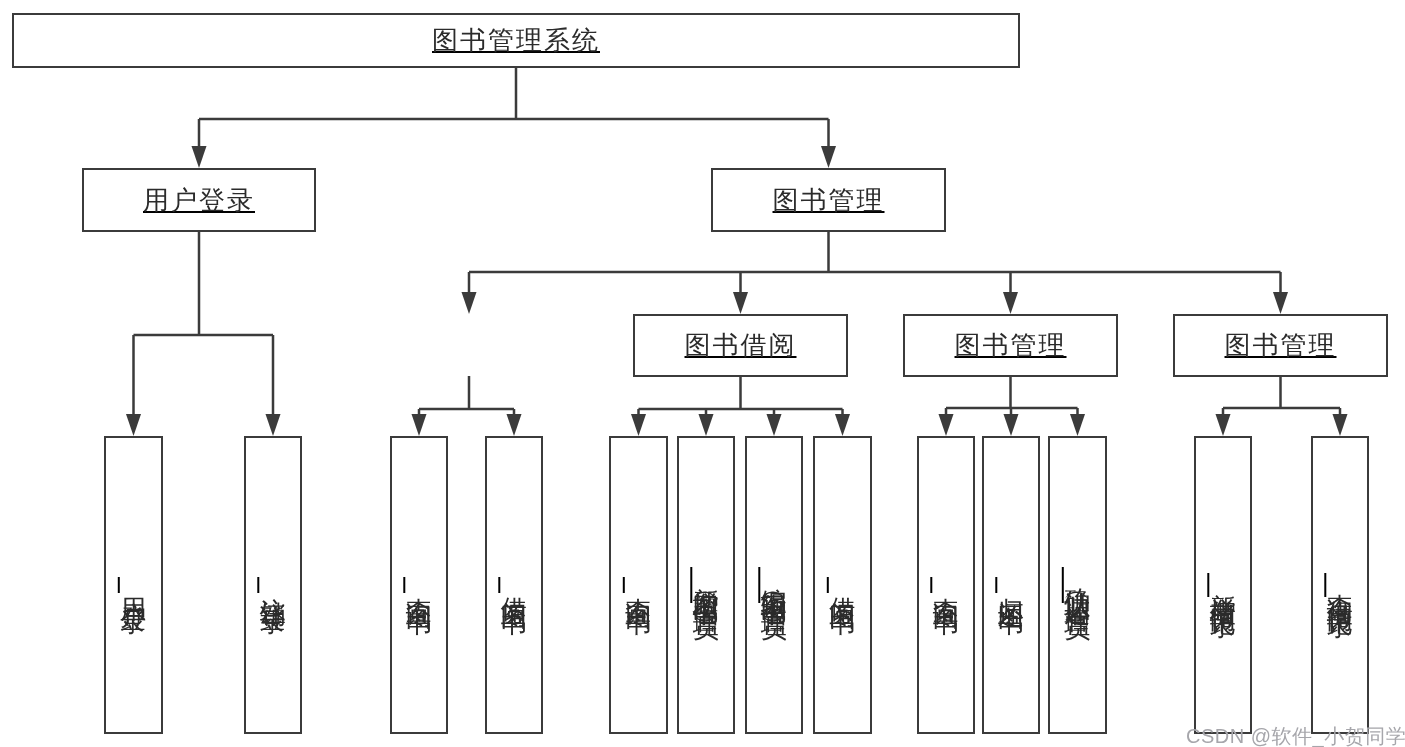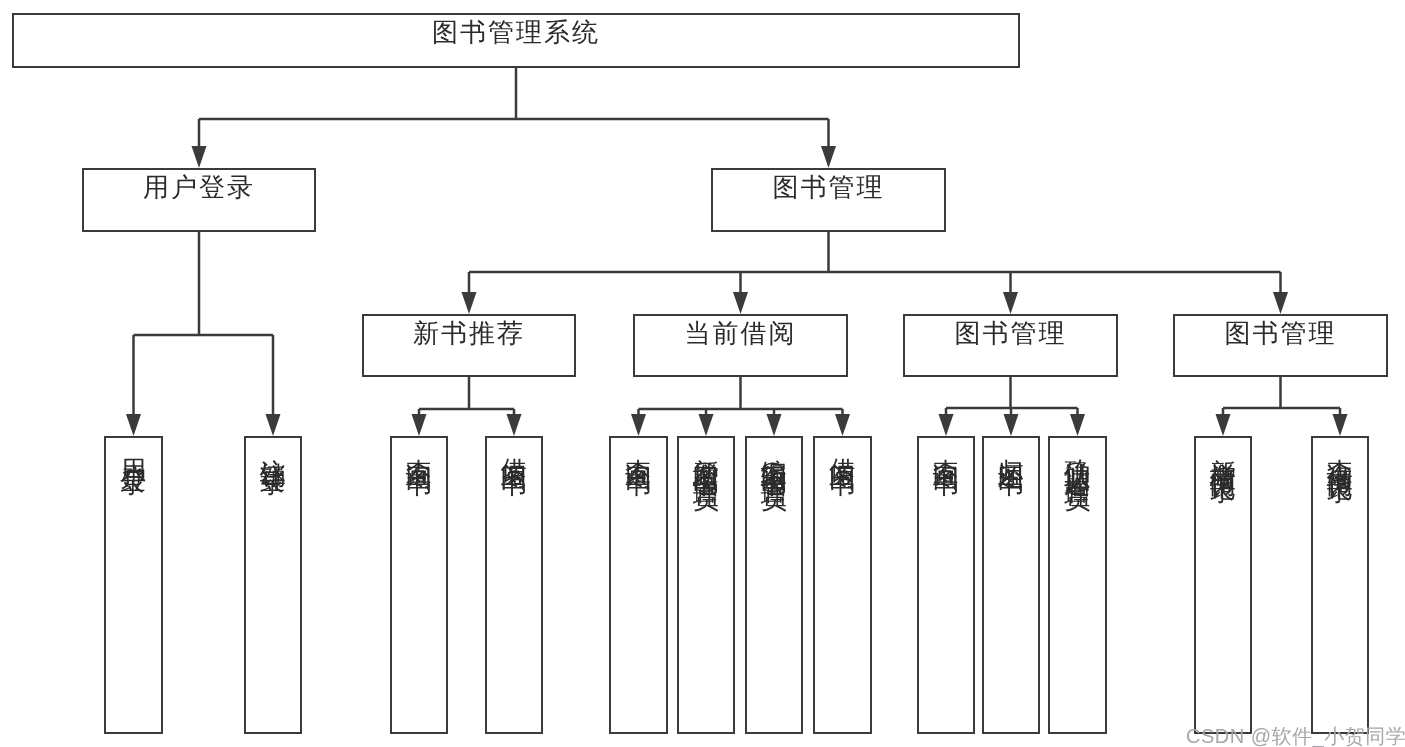--- a/index.html
+++ b/index.html
@@ -24,22 +24,23 @@
   .wires polygon {
     fill: #3b3b3b;
     stroke: none;
   }
   .box {
     position: absolute;
     background: #ffffff;
     border: 2px solid #3b3b3b;
     box-sizing: border-box;
     display: flex;
-    align-items: flex-start;
+    align-items: center;
     justify-content: center;
+    text-decoration: underline;
   }
   .hlabel {
     font-size: 26px;
     color: #2b2b2b;
     letter-spacing: 2px;
     white-space: nowrap;
   }
   .vbox {
     top: 436px;
     height: 298px;
@@ -124,25 +125,22 @@
     <span class="hlabel">图书管理系统</span>
   </div>
 
   <div class="box" style="left:82px; top:168px; width:234px; height:64px;">
     <span class="hlabel">用户登录</span>
   </div>
   <div class="box" style="left:711px; top:168px; width:235px; height:64px;">
     <span class="hlabel">图书管理</span>
   </div>
 
-  <div class="box" style="left:362px; top:314px; width:214px; height:63px;">
-    <span class="hlabel">新书推荐</span>
-  </div>
   <div class="box" style="left:633px; top:314px; width:215px; height:63px;">
-    <span class="hlabel">当前借阅</span>
+    <span class="hlabel">图书借阅</span>
   </div>
   <div class="box" style="left:903px; top:314px; width:215px; height:63px;">
     <span class="hlabel">图书管理</span>
   </div>
   <div class="box" style="left:1173px; top:314px; width:215px; height:63px;">
     <span class="hlabel">图书管理</span>
   </div>
 
   <div class="box vbox" style="left:104px; width:59px;">
     <span class="vlabel">用户登录</span>

